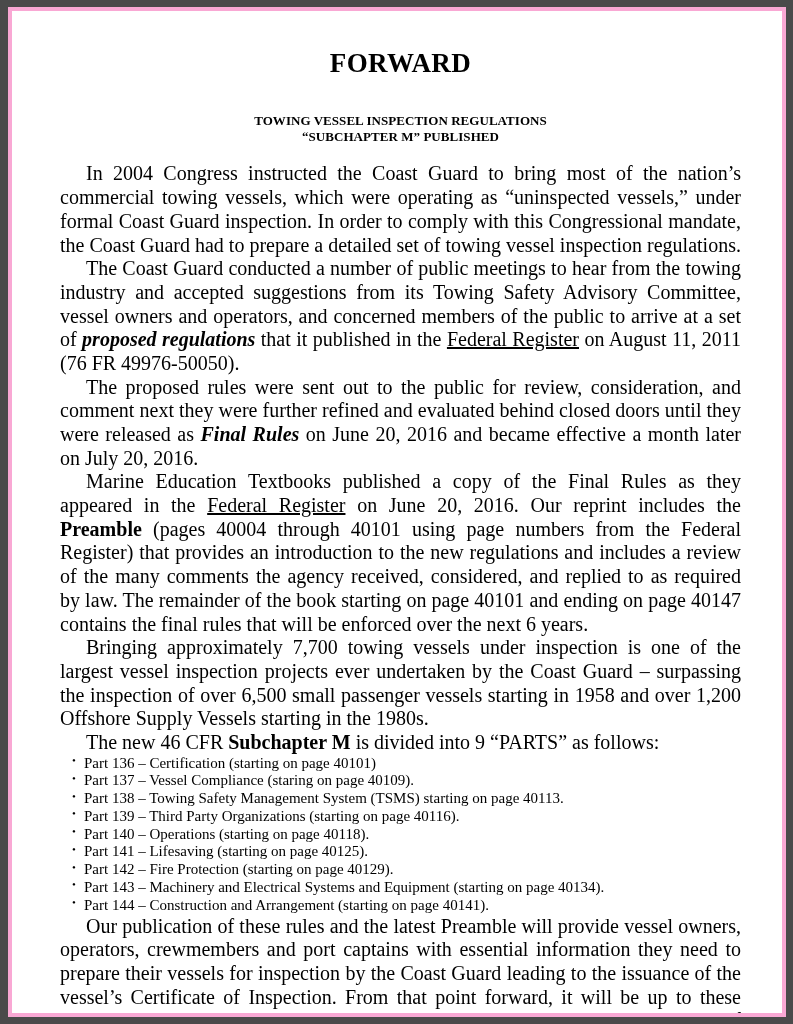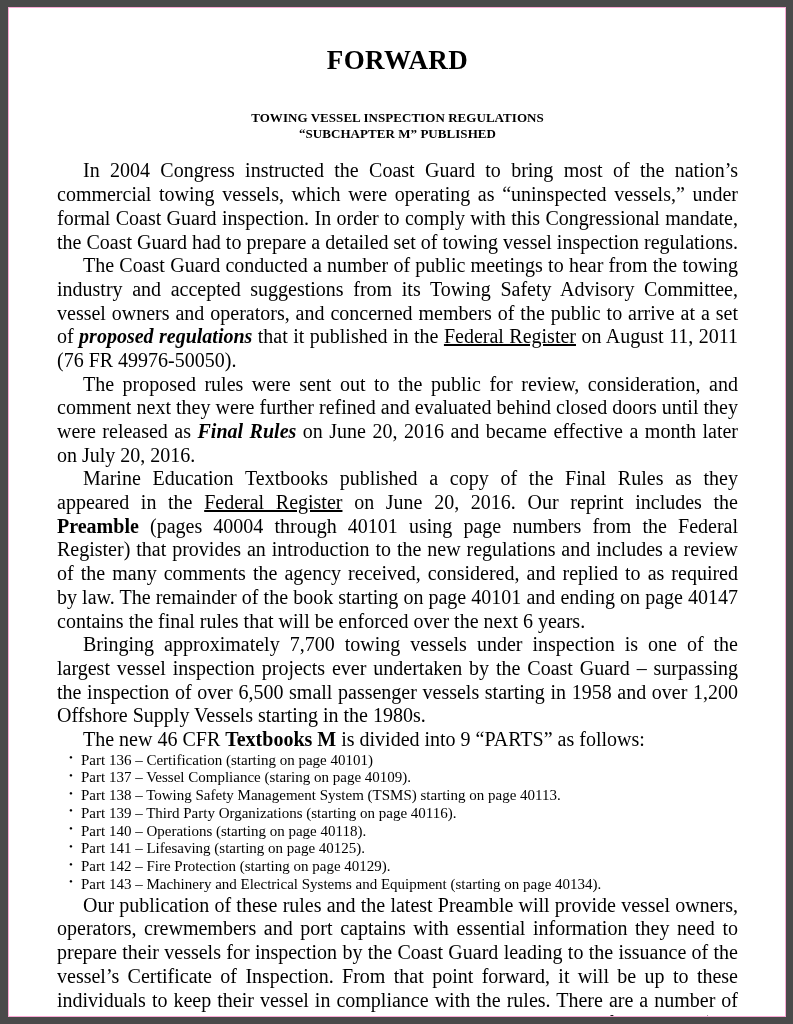--- a/index.html
+++ b/index.html
@@ -23,21 +23,21 @@
     box-sizing: border-box;
   }
   .page-sheet {
     position: absolute;
     left: 8px;
     top: 7px;
     width: 778px;
     height: 1010px;
     background: #ffffff;
     box-sizing: border-box;
-    border: 1px solid #f9a8d4;
+    border: 4px solid #f9a8d4;
     overflow: hidden;
   }
   .page-inner {
     position: absolute;
     left: 48px;
     top: 0;
     width: 681px;
   }
   .doc-title {
     text-align: center;
@@ -111,31 +111,32 @@
         <p class="para"><span>In 2004 Congress instructed the Coast Guard to bring most of the nation’s commercial towing vessels, which were operating as “uninspected vessels,” under formal Coast Guard inspection.  In order to comply with this Congressional mandate, the Coast Guard had to prepare a detailed set of towing vessel inspection regulations.</span></p>
 
         <p class="para"><span>The Coast Guard conducted a number of public meetings to hear from the towing industry and accepted suggestions from its Towing Safety Advisory Committee, vessel owners and operators, and concerned members of the public to arrive at a set of </span><span class="bi">proposed regulations</span><span> that it published in the </span><span class="u">Federal Register</span><span> on August 11, 2011 (76 FR 49976-50050).</span></p>
 
         <p class="para"><span>The proposed rules were sent out to the public for review, consideration, and comment next they were further refined and evaluated behind closed doors until they were released as </span><span class="bi">Final Rules</span><span> on June 20, 2016 and became effective a month later on July 20, 2016.</span></p>
 
         <p class="para"><span>Marine Education Textbooks published a copy of the Final Rules as they appeared in the </span><span class="u">Federal Register</span><span> on June 20, 2016.  Our reprint includes the </span><span class="b">Preamble</span><span> (pages 40004 through 40101 using page numbers from the Federal Register) that provides an introduction to the new regulations and includes a review of the many comments the agency received, considered, and replied to as required by law.  The remainder of the book starting on page 40101 and ending on page 40147 contains the final rules that will be enforced over the next 6 years.</span></p>
 
         <p class="para"><span>Bringing approximately 7,700 towing vessels under inspection is one of the largest vessel inspection projects ever undertaken by the Coast Guard – surpassing the inspection of over 6,500 small passenger vessels starting in 1958 and over 1,200 Offshore Supply Vessels starting in the 1980s.</span></p>
 
-        <p class="para"><span>The new 46 CFR </span><span class="b">Textbooks M</span><span> is divided into 9 “PARTS” as follows:</span></p>
+        <p class="para"><span>The new 46 CFR </span><span class="b">Subchapter M</span><span> is divided into 9 “PARTS” as follows:</span></p>
 
         <ul class="parts-list">
           <li>Part 136 – Certification (starting on page 40101)</li>
           <li>Part 137 – Vessel Compliance (staring on page 40109).</li>
           <li>Part 138 – Towing Safety Management System (TSMS) starting on page 40113.</li>
           <li>Part 139 – Third Party Organizations (starting on page 40116).</li>
           <li>Part 140 – Operations (starting on page 40118).</li>
           <li>Part 141 – Lifesaving (starting on page 40125).</li>
           <li>Part 142 – Fire Protection (starting on page 40129).</li>
           <li>Part 143 – Machinery and Electrical Systems and Equipment (starting on page 40134).</li>
+          <li>Part 144 – Construction and Arrangement (starting on page 40141).</li>
         </ul>
 
 
         <p class="para"><span>Our publication of these rules and the latest Preamble will provide vessel owners, operators, crewmembers and port captains with essential information they need to prepare their vessels for inspection by the Coast Guard leading to the issuance of the vessel’s Certificate of Inspection.  From that point forward, it will be up to these individuals to keep their vessel in compliance with the rules.  There are a number of deadlines built into these rules, which make a thorough review of the rules (i.e., pages 40101 through 40147 important).</span></p>
 
       </div>
     </div>
   </div>
 </div>
 

